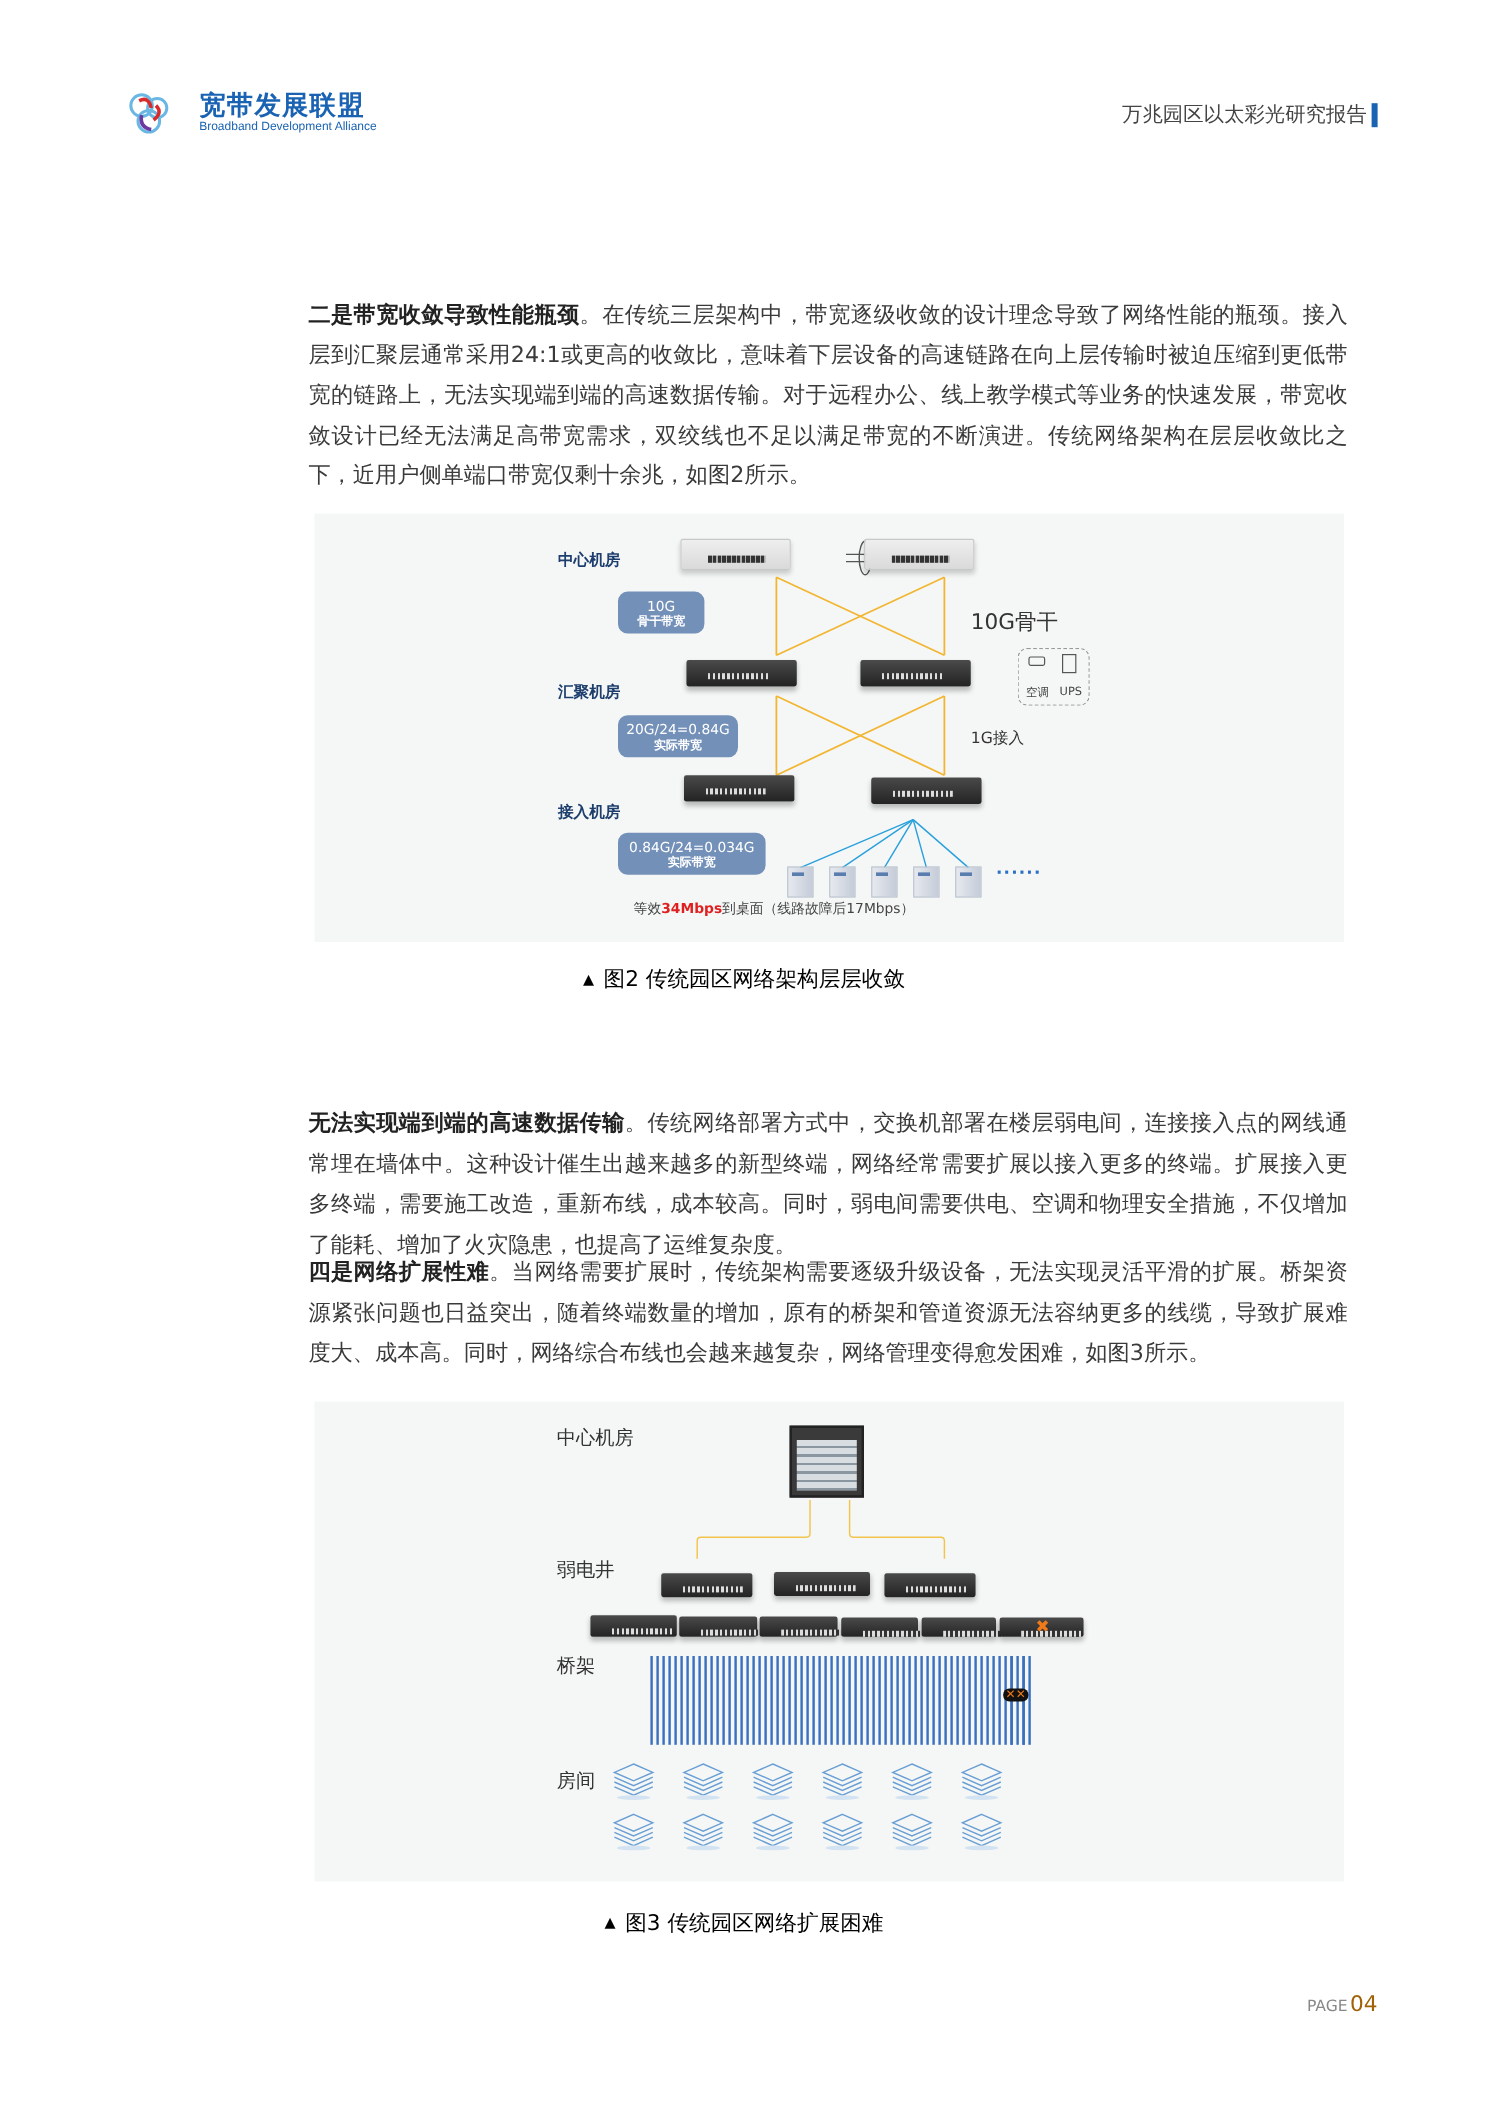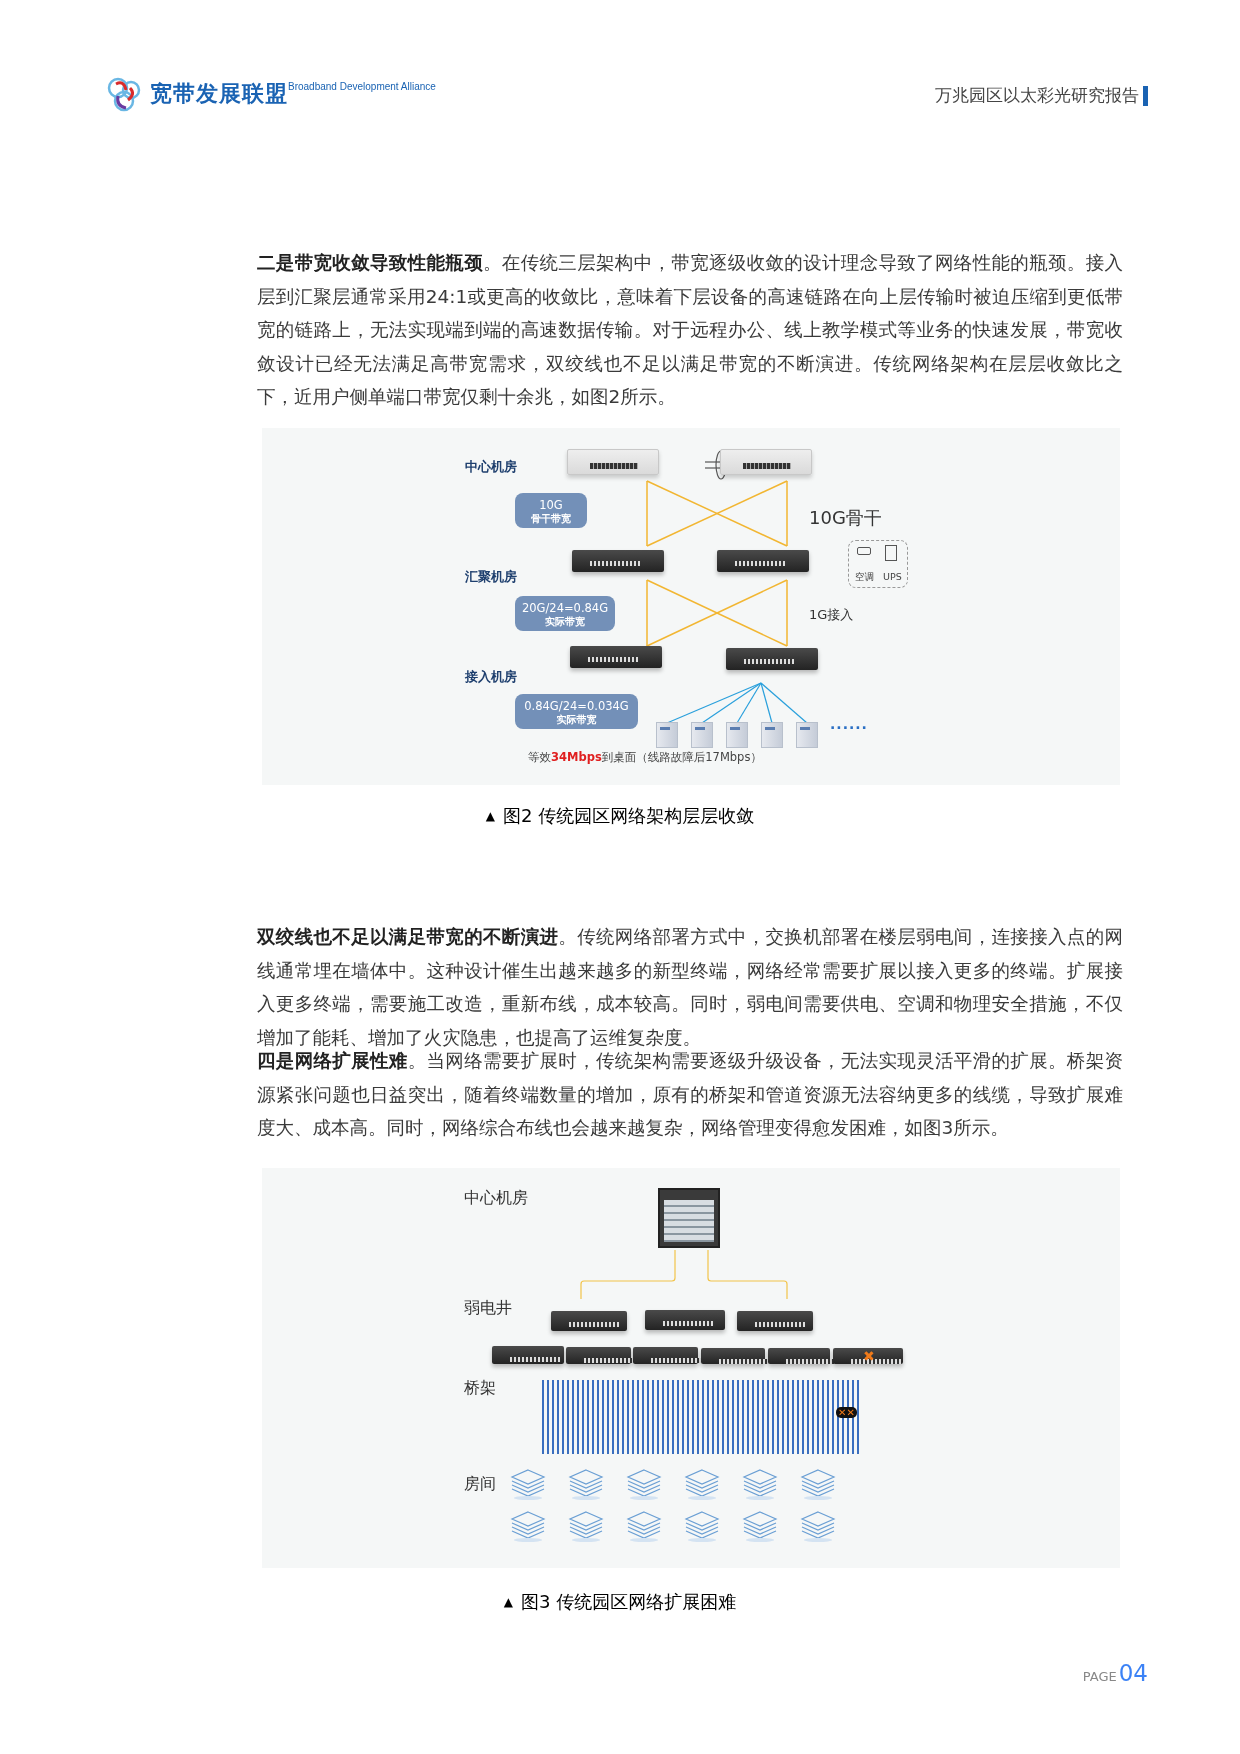--- a/index.html
+++ b/index.html
@@ -2,21 +2,21 @@
 <html><head>
 <meta charset="utf-8">
 <style>
   * { box-sizing: border-box; margin: 0; padding: 0; }
   html, body { width: 1240px; height: 1754px; background: #ffffff; }
   body { position: relative; font-family: "DejaVu Sans", "Liberation Sans", sans-serif; color: #333; overflow: hidden; }
 
   
   .logo { position: absolute; left: 104px; top: 72px; height: 44px; display: flex; align-items: center; }
   .logo-mark { width: 40px; height: 40px; position: relative; }
-  .logo-text { margin-left: 6px; display: flex; flex-direction: row; justify-content: space-between; }
+  .logo-text { margin-left: 22px; display: flex; flex-direction: column; justify-content: space-between; }
   .logo-cn { font-size: 22px; font-weight: bold; color: #1a63b3; letter-spacing: 1px; line-height: 24px; }
   .logo-en { font-family: "Liberation Sans", sans-serif; font-size: 10px; font-weight: normal; color: #1a63b3; line-height: 10px; }
   .report-title { position: absolute; right: 92px; top: 84px; display: flex; align-items: center; font-size: 17px; color: #444; }
   .report-title .bar { width: 5px; height: 20px; background: #1a63b3; margin-left: 4px; }
 
   
   .para { position: absolute; left: 257px; width: 866px; font-size: 18.5px; line-height: 33.5px; color: #3a3a3a; text-align: justify; }
   .para b { color: #222; font-weight: bold; }
 
   
@@ -38,21 +38,21 @@
   .pc::before { content: ""; position: absolute; left: 3px; top: 4px; width: 10px; height: 3px; background: #5a7db0; }
 
   .rack { position: absolute; width: 62px; height: 60px; background: #3a3a3a; border: 2px solid #222; }
   .rack::after { content: ""; position: absolute; left: 4px; top: 10px; right: 4px; bottom: 4px; background: repeating-linear-gradient(#d8dde2 0 5px, #8a96a0 5px 7px); }
 
   .cable-tray { position: absolute; display: flex; gap: 3px; }
   .cable-tray span { display: block; width: 2px; background: #3a6fbf; }
 
   .room { position: absolute; width: 36px; height: 32px; }
   .footer { position: absolute; right: 92px; top: 1660px; font-size: 13px; color: #888; }
-  .footer .num { font-size: 23px; color: #3b82f6; margin-left: 2px; }
+  .footer .num { font-size: 18px; color: #a16207; margin-left: 2px; }
 
   .ac-box { position: absolute; border: 1.5px dashed #999; border-radius: 8px; }
   .ac-lbl { position: absolute; font-size: 9.5px; color: #444; }
 </style>
 </head>
 <body>
 
 <div class="logo">
   <div class="logo-mark">
     <svg width="40" height="40" viewBox="0 0 40 40">
@@ -150,21 +150,21 @@
 
   <div class="note" style="left:266px; top:322px; font-size:11.5px;">
     <span>等效</span><span style="color:#e02020;font-weight:bold;">34Mbps</span><span>到桌面（线路故障后17Mbps）</span>
   </div>
 </div>
 <div class="caption" style="top:804px;">
   <span class="tri">▲</span><span>图2 传统园区网络架构层层收敛</span>
 </div>
 
 <p class="para" style="top:920px;">
-  <b>双绞线也不足以满足带宽的不断演进</b><span>。传统网络部署方式中，交换机部署在楼层弱电间，连接接入点的网线通常埋在墙体中。这种设计催生出越来越多的新型终端，网络经常需要扩展以接入更多的终端。扩展接入更多终端，需要施工改造，重新布线，成本较高。同时，弱电间需要供电、空调和物理安全措施，不仅增加了能耗、增加了火灾隐患，也提高了运维复杂度。</span>
+  <b>无法实现端到端的高速数据传输</b><span>。传统网络部署方式中，交换机部署在楼层弱电间，连接接入点的网线通常埋在墙体中。这种设计催生出越来越多的新型终端，网络经常需要扩展以接入更多的终端。扩展接入更多终端，需要施工改造，重新布线，成本较高。同时，弱电间需要供电、空调和物理安全措施，不仅增加了能耗、增加了火灾隐患，也提高了运维复杂度。</span>
 </p>
 
 <p class="para" style="top:1044px;">
   <b>四是网络扩展性难</b><span>。当网络需要扩展时，传统架构需要逐级升级设备，无法实现灵活平滑的扩展。桥架资源紧张问题也日益突出，随着终端数量的增加，原有的桥架和管道资源无法容纳更多的线缆，导致扩展难度大、成本高。同时，网络综合布线也会越来越复杂，网络管理变得愈发困难，如图3所示。</span>
 </p>
 
 <div class="figure" style="top:1168px; height:400px;">
   <svg width="858" height="400" style="position:absolute;left:0;top:0;">
     <g stroke="#f2c44a" stroke-width="1.2" fill="none">
       <path d="M413 82 V110 Q413 113 410 113 H322 Q319 113 319 116 V131"></path>

